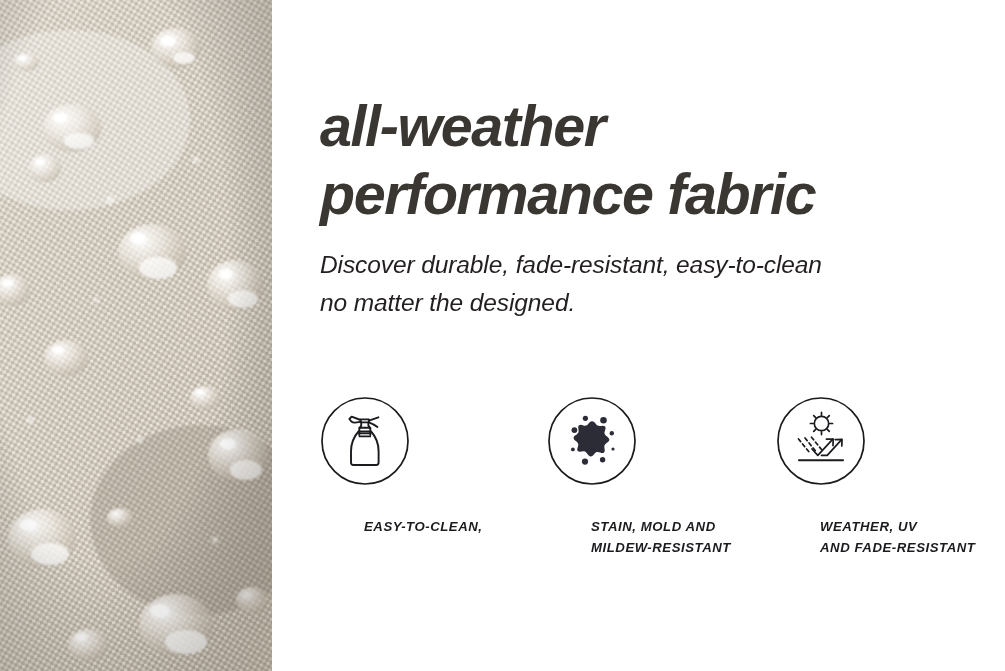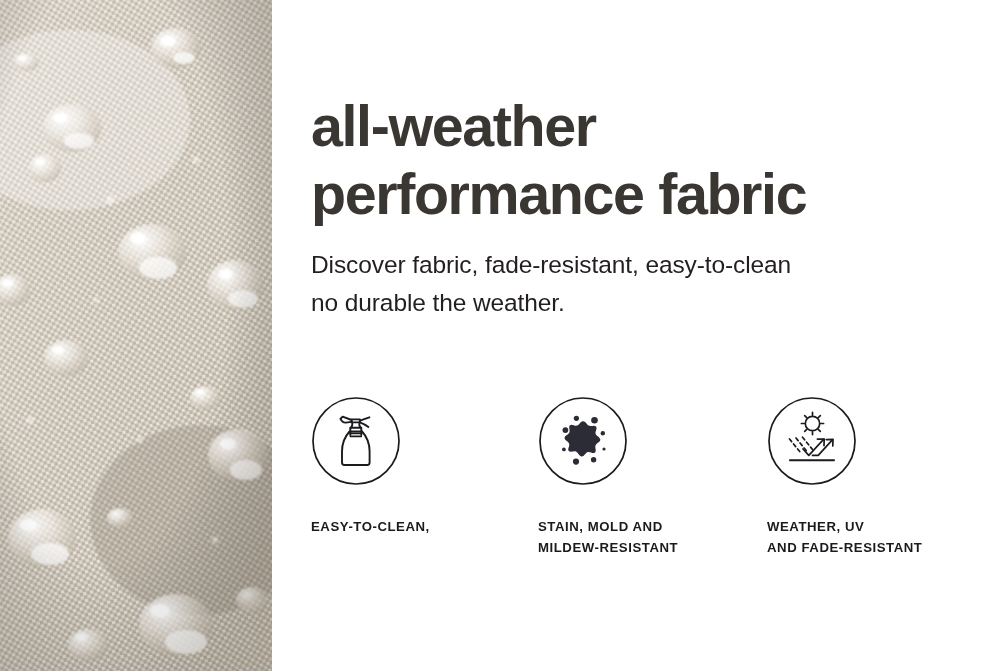--- a/index.html
+++ b/index.html
@@ -33,24 +33,25 @@
   }
   .photo-svg {
     display: block;
     width: 272px;
     height: 671px;
   }
 
   
   .content {
     position: absolute;
-    left: 311px;
+    left: 320px;
     top: 0;
     width: 660px;
     height: 541px;
+    font-style: italic;
   }
 
   .headline {
     position: absolute;
     left: 0;
     top: 92px;
     width: 660px;
     margin: 0;
     font-family: "Liberation Sans", sans-serif;
     font-weight: 700;
@@ -119,20 +120,21 @@
     font-weight: 700;
     font-size: 13.2px;
     line-height: 21px;
     letter-spacing: 0.55px;
     color: #1b1b1f;
     text-transform: uppercase;
   }
   .feature-caption .cap-line {
     display: block;
     white-space: nowrap;
+    margin-left: 44px;
   }
 </style>
 </head>
 <body>
 
 <div class="page">
 
   <div class="photo-panel">
     <svg class="photo-svg" viewBox="0 0 272 671" preserveAspectRatio="xMidYMid slice">
       <defs>
@@ -245,22 +247,22 @@
   </div>
 
   <div class="content">
 
     <h1 class="headline">
       <span class="hl-line">all-weather</span>
       <span class="hl-line">performance fabric</span>
     </h1>
 
     <p class="subcopy">
-      <span class="sc-line">Discover fabric, fade-resistant, easy-to-clean</span>
-      <span class="sc-line">no durable the weather.</span>
+      <span class="sc-line">Discover durable, fade-resistant, easy-to-clean</span>
+      <span class="sc-line">no matter the designed.</span>
     </p>
 
     <div class="features">
 
       <div class="feature feature-1">
         <svg class="badge" viewBox="0 0 90 90">
           <circle cx="45" cy="45" r="43" fill="none" stroke="#1b1b1f" stroke-width="1.7"></circle>
           <g fill="none" stroke="#1b1b1f" stroke-width="1.9" stroke-linecap="round" stroke-linejoin="round">
             <path d="M38.5 35.5 C33.5 41 31 48 31 55.5 L31 66.5 C31 68 31.9 69 33.4 69
                      L56.2 69 C57.7 69 58.6 68 58.6 66.5 L58.6 55.5

